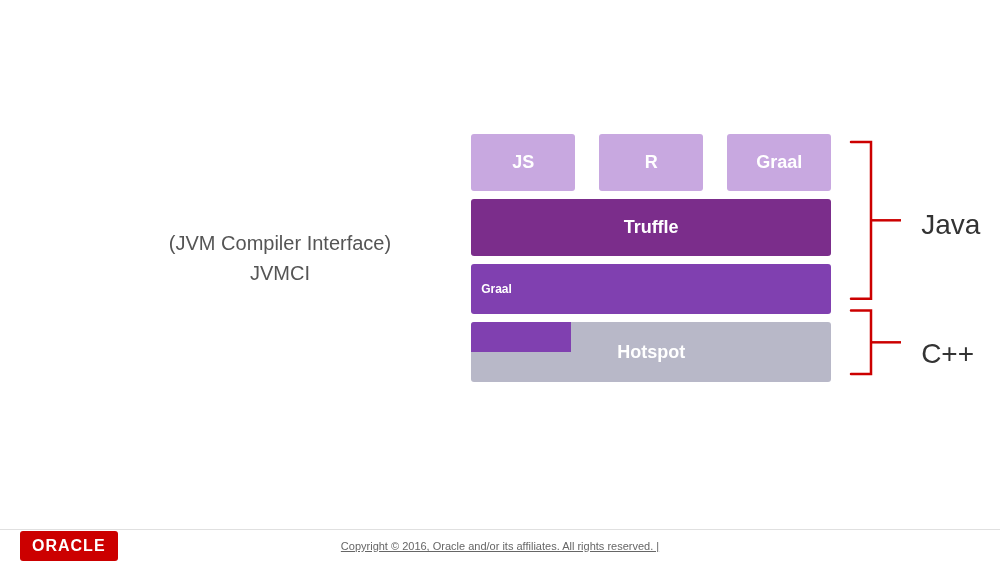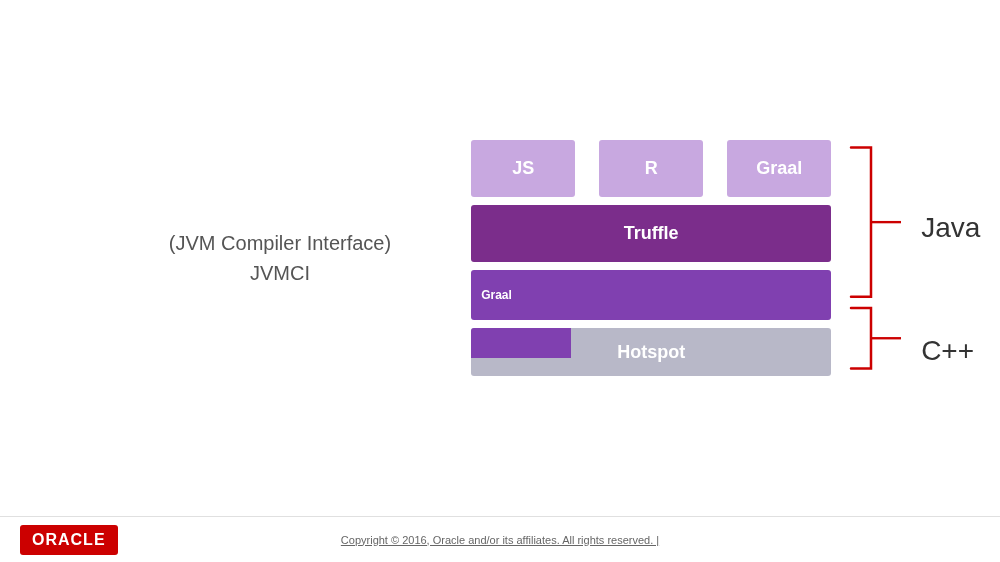--- a/index.html
+++ b/index.html
@@ -22,21 +22,21 @@
       align-items: center;
       justify-content: center;
     }
 
     
     .footer {
       position: absolute;
       bottom: 0;
       left: 0;
       right: 0;
-      height: 46px;
+      height: 33px;
       background: #ffffff;
       border-top: 1px solid #e0e0e0;
       display: flex;
       align-items: center;
       padding: 0 20px;
     }
 
     .oracle-logo {
       display: flex;
       align-items: center;
@@ -125,21 +125,21 @@
       font-size: 12px;
       font-weight: bold;
       text-align: left;
       padding: 18px 10px;
       border-radius: 3px;
     }
 
     
     .hotspot-container {
       position: relative;
-      height: 48px;
+      height: 60px;
     }
 
     .hotspot-bar {
       background: #b8b8c8;
       color: #ffffff;
       font-size: 18px;
       font-weight: bold;
       text-align: center;
       padding: 18px 10px;
       border-radius: 3px;

